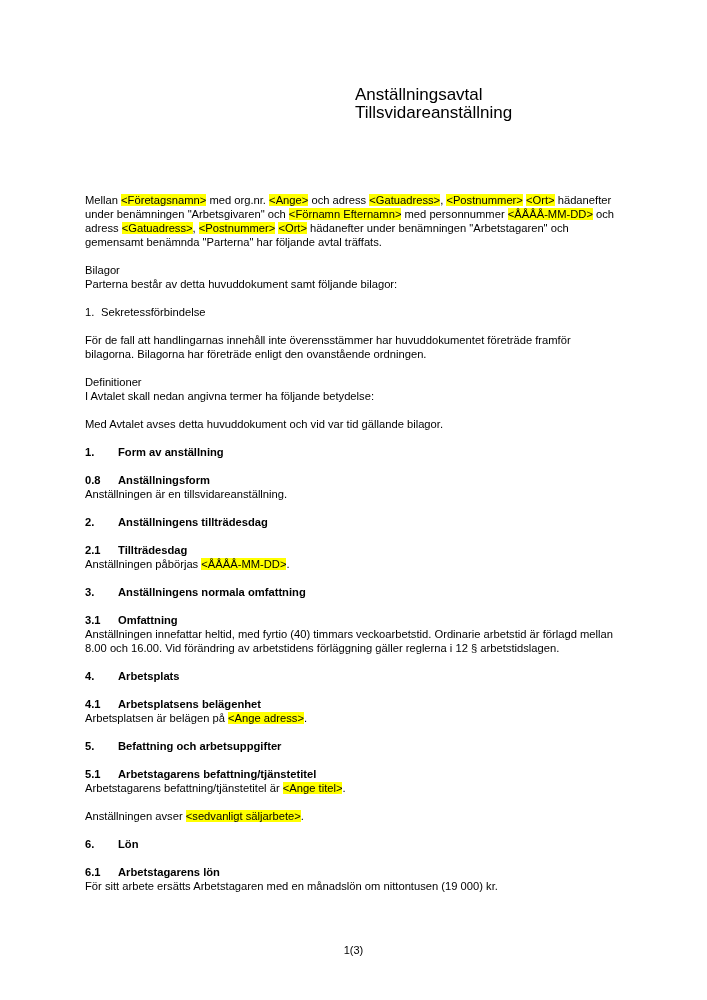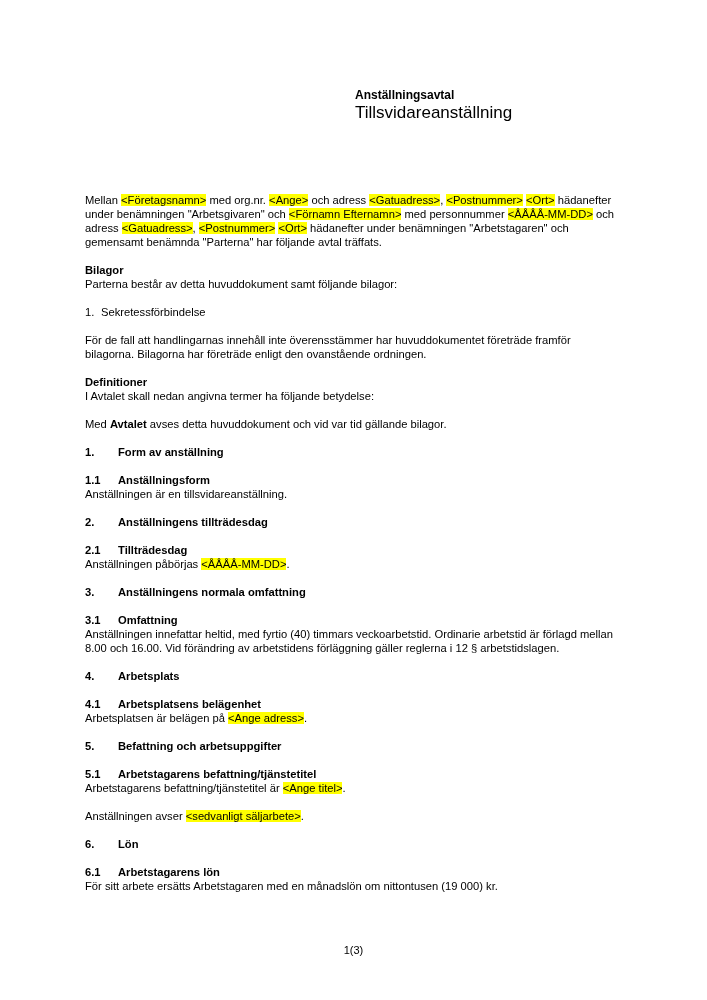--- a/index.html
+++ b/index.html
@@ -1,26 +1,26 @@
 <!DOCTYPE html>
 <html><head>
   <meta charset="utf-8">
   <style>
     html, body { margin: 0; padding: 0; background: #ffffff; }
     body { width: 707px; height: 1000px; position: relative; overflow: hidden;
            font-family: "Liberation Sans", sans-serif; color: #000; }
     .page { position: absolute; left: 0; top: 0; width: 707px; height: 1000px; background: #fff; }
     .title-block { position: absolute; left: 355px; top: 86px; }
-    .doc-title { font-weight: bold; font-size: 12px; line-height: 18px; }
+    .doc-title { font-weight: normal; font-size: 17px; line-height: 18px; }
     .doc-subtitle { font-size: 17px; line-height: 17px; }
     .body { position: absolute; left: 85px; top: 193px; width: 530px; font-size: 11.2px; line-height: 14px; }
     .p { margin: 0; }
     .gap { height: 14px; }
     .hl { background: #ffff00; }
-    .b { font-weight: bold; }
+    .b { font-weight: normal; }
     .sec { font-weight: bold; display: flex; }
     .sec .num { width: 33px; display: inline-block; }
     .list-item { display: flex; }
     .list-item .num { width: 16px; padding-left: 0; }
     .footer { position: absolute; top: 944px; left: 0; width: 707px; text-align: center; font-size: 11px; }
   </style>
 </head>
 <body>
 
 <div class="page">
@@ -49,21 +49,21 @@
     <div class="gap"></div>
     <p class="p"><span>Med </span><span class="b">Avtalet</span><span> avses detta huvuddokument och vid var tid gällande bilagor.</span></p>
     <div class="gap"></div>
 
     <div class="sec">
         <span class="num">1.</span>
         <span>Form av anställning</span>
       </div>
     <div class="gap"></div>
     <div class="sec">
-        <span class="num">1.1</span>
+        <span class="num">0.8</span>
         <span>Anställningsform</span>
       </div>
     <p class="p">Anställningen är en tillsvidareanställning.</p>
     <div class="gap"></div>
 
     <div class="sec">
         <span class="num">2.</span>
         <span>Anställningens tillträdesdag</span>
       </div>
     <div class="gap"></div>

